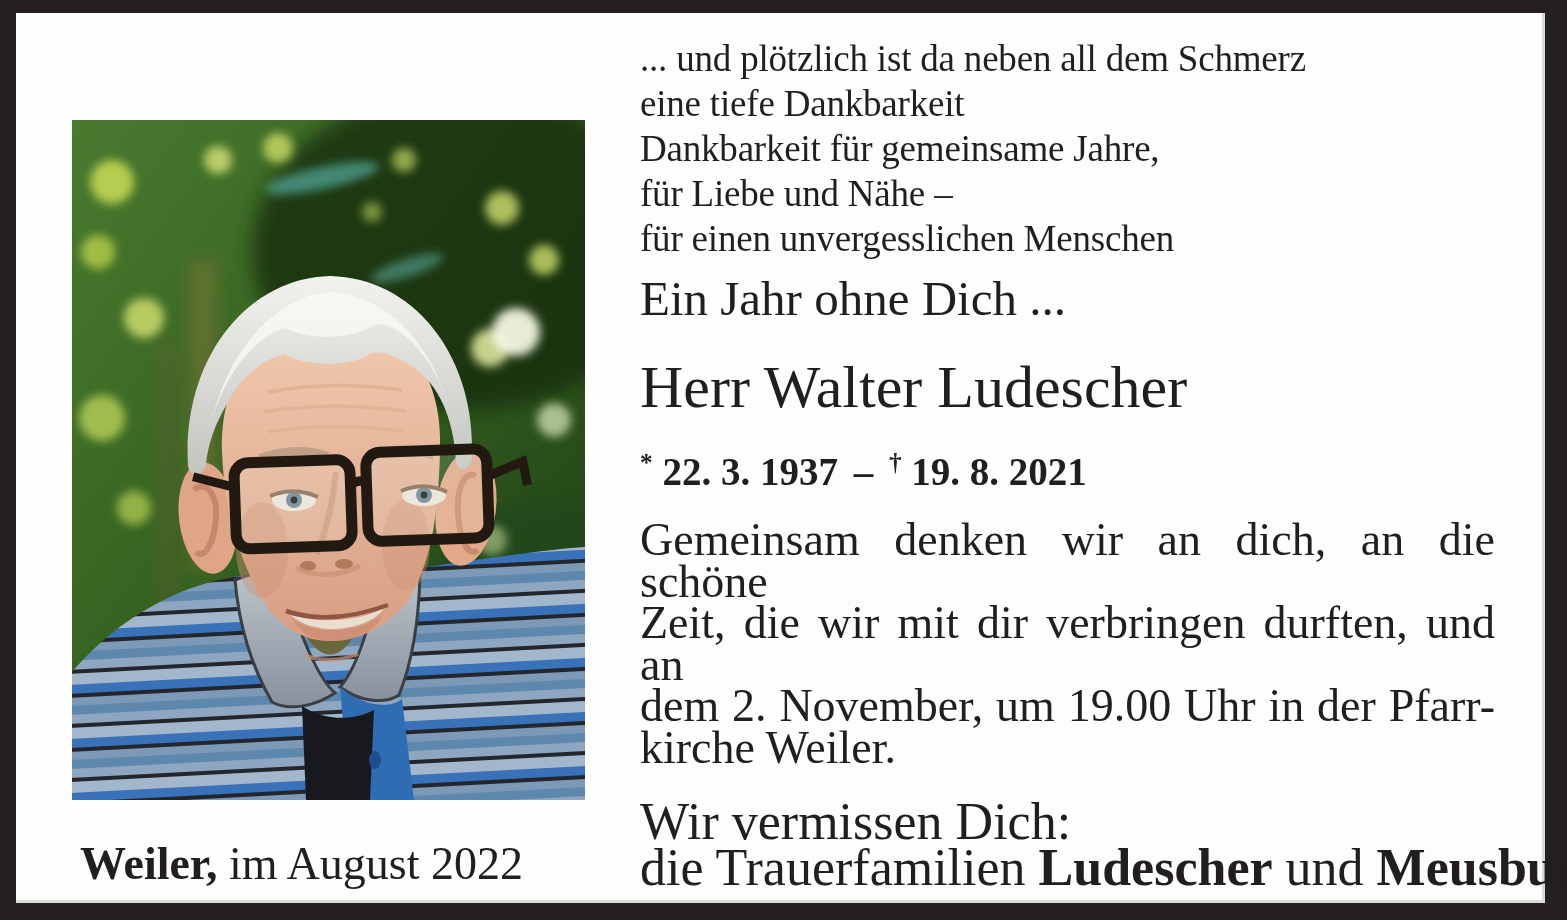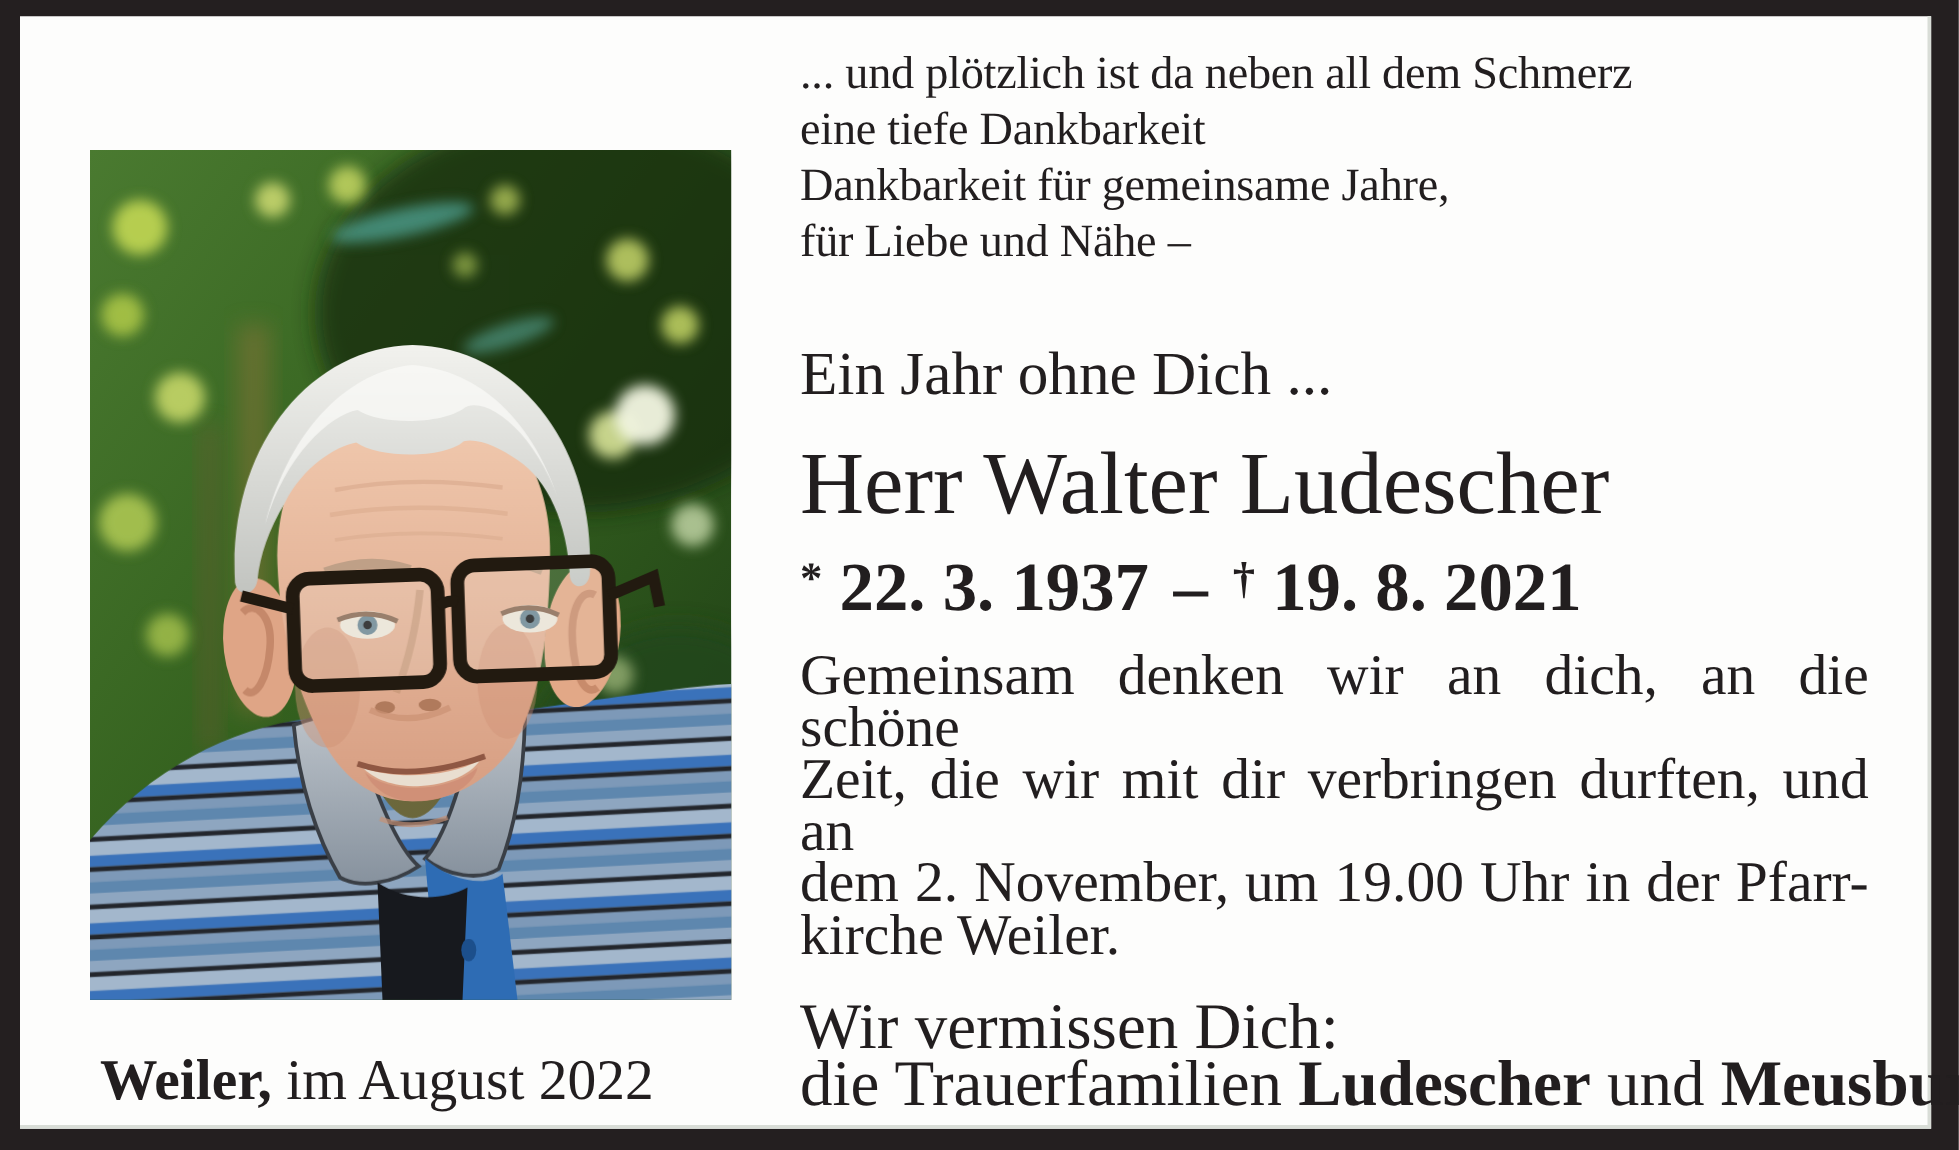--- a/index.html
+++ b/index.html
@@ -37,30 +37,30 @@
     width: 860px;
     font-size: 49px;
     line-height: 54px;
     white-space: nowrap;
   }
   .name {
     position: absolute;
     left: 640px; top: 348px;
     width: 880px;
     margin: 0;
-    font-size: 71px;
+    font-size: 60px;
     line-height: 78px;
     font-weight: normal;
     white-space: nowrap;
   }
   .dates {
     position: absolute;
     left: 640px; top: 438px;
     width: 860px;
-    font-size: 55px;
+    font-size: 39px;
     line-height: 48px;
     font-weight: bold;
     white-space: nowrap;
   }
   .dates .sup {
     font-size: 65%;
     vertical-align: 14px;
   }
   .dates .dash { margin: 0 6px; }
   .bodytext {
@@ -228,20 +228,21 @@
       <path d="M163,364 L122,352" fill="none" stroke-width="9"></path>
       <path d="M416,362 L452,348 L456,372" fill="none" stroke-width="9"></path>
     </g>
   </svg>
 
   <div class="poem">
     <div>... und plötzlich ist da neben all dem Schmerz</div>
     <div>eine tiefe Dankbarkeit</div>
     <div>Dankbarkeit für gemeinsame Jahre,</div>
     <div>für Liebe und Nähe –</div>
+    <div>für einen unvergesslichen Menschen</div>
   </div>
 
   <div class="heading">Ein Jahr ohne Dich ...</div>
 
   <div class="name">Herr Walter Ludescher</div>
 
   <div class="dates">
     <span class="sup">*</span>
     <span>22. 3. 1937</span>
     <span class="dash">–</span>

